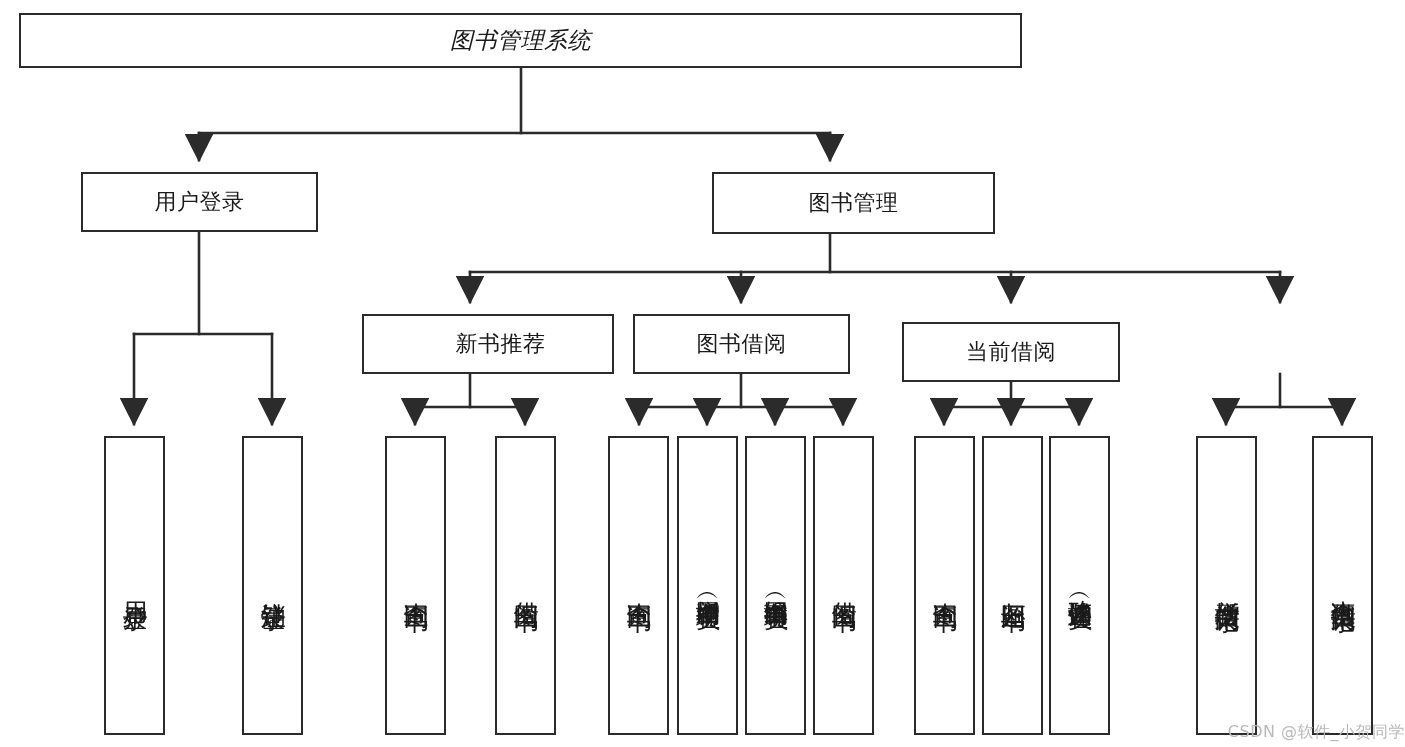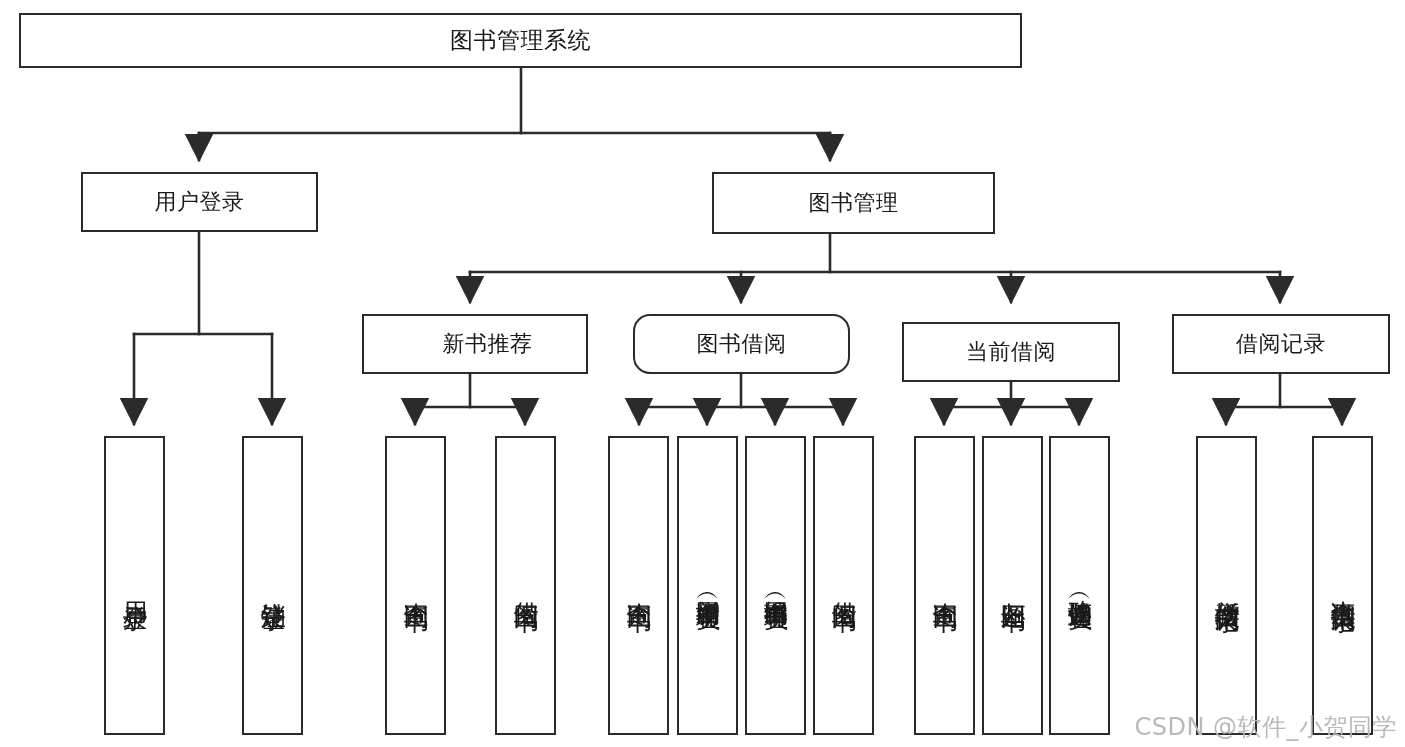--- a/index.html
+++ b/index.html
@@ -42,20 +42,21 @@
     line-height: 1.0;
     white-space: nowrap;
     letter-spacing: 0.5px;
   }
   
   .node.horiz .label {
     font-size: 22px;
   }
   .node.root .label {
     font-size: 23px;
+    font-style: italic;
   }
   
   .node.vert {
     align-items: center;
     justify-content: center;
     padding: 4px 0;
   }
   .node.vert .label {
     writing-mode: vertical-rl;
     text-orientation: upright;
@@ -63,23 +64,23 @@
     line-height: 1.05;
     letter-spacing: 2px;
     white-space: nowrap;
   }
   .node.vert.tall .label {
     font-size: 24px;
     letter-spacing: 1px;
   }
   .watermark {
     position: absolute;
-    right: 8px;
+    right: 0;
     bottom: 4px;
-    font-size: 24px;
+    font-size: 16px;
     color: #b9b9b9;
     letter-spacing: 0.5px;
     z-index: 5;
     white-space: nowrap;
   }
 </style>
 </head>
 <body>
 
 <div id="canvas">
@@ -141,32 +142,29 @@
     <span class="label">图书管理系统</span>
   </div>
 
   <div class="node horiz" style="left:81px; top:172px; width:237px; height:60px;">
     <span class="label">用户登录</span>
   </div>
   <div class="node horiz" style="left:712px; top:172px; width:283px; height:62px;">
     <span class="label">图书管理</span>
   </div>
 
-  <div class="node horiz" style="left:362px; top:314px; width:226px; height:60px;padding-left:25px;">
+  <div class="node horiz" style="left:362px; top:314px; width:252px; height:60px;padding-left:25px;">
     <span class="label">新书推荐</span>
   </div>
-  <div class="node horiz" style="left:633px; top:314px; width:217px; height:60px;border-radius:17px;">
+  <div class="node horiz" style="left:633px; top:314px; width:217px; height:60px;">
     <span class="label">图书借阅</span>
   </div>
   <div class="node horiz" style="left:902px; top:314px; width:218px; height:60px;margin-top:8px;">
     <span class="label">当前借阅</span>
   </div>
-  <div class="node horiz" style="left:1172px; top:314px; width:218px; height:60px;">
-    <span class="label">借阅记录</span>
-  </div>
 
   <div class="node vert" style="left:104px; top:436px; width:61px; height:299px;">
     <span class="label">用户登录</span>
   </div>
   <div class="node vert" style="left:242px; top:436px; width:61px; height:299px;">
     <span class="label">注销登录</span>
   </div>
 
   <div class="node vert" style="left:385px; top:436px; width:61px; height:299px;">
     <span class="label">查询图书</span>

